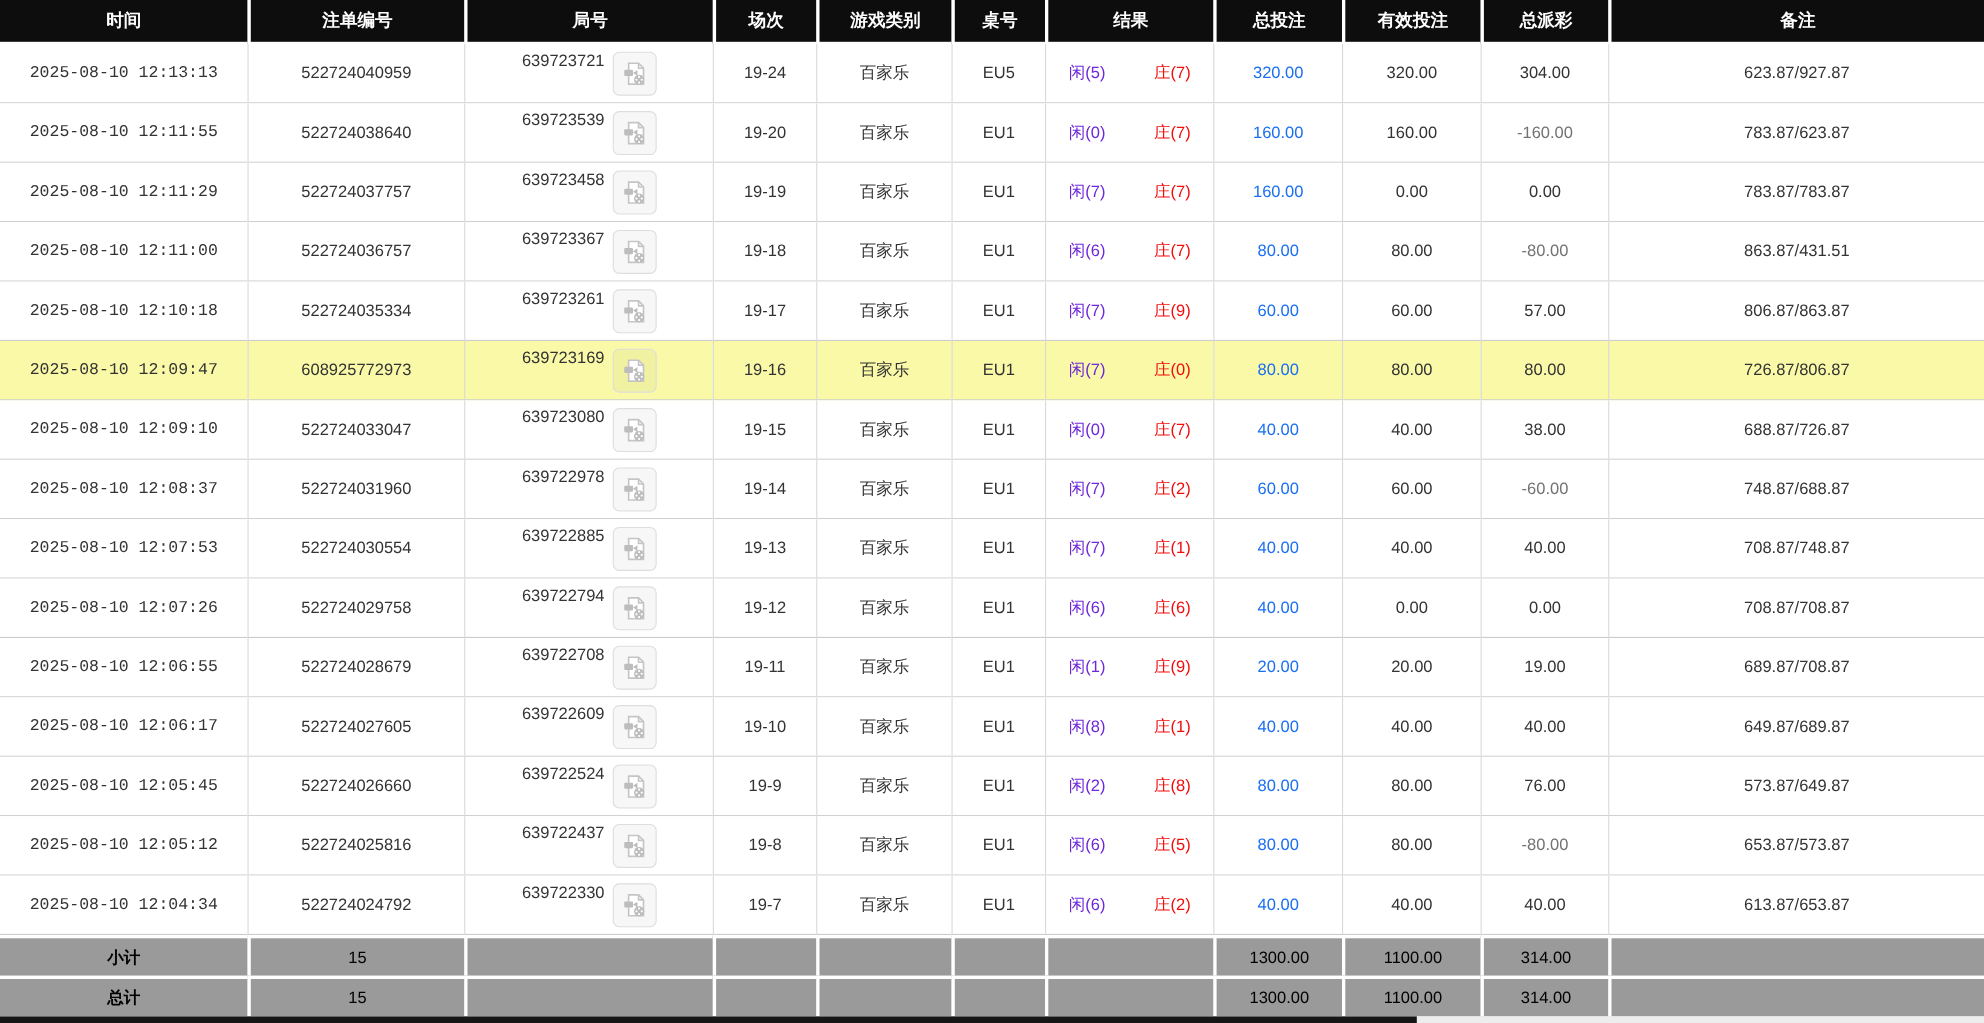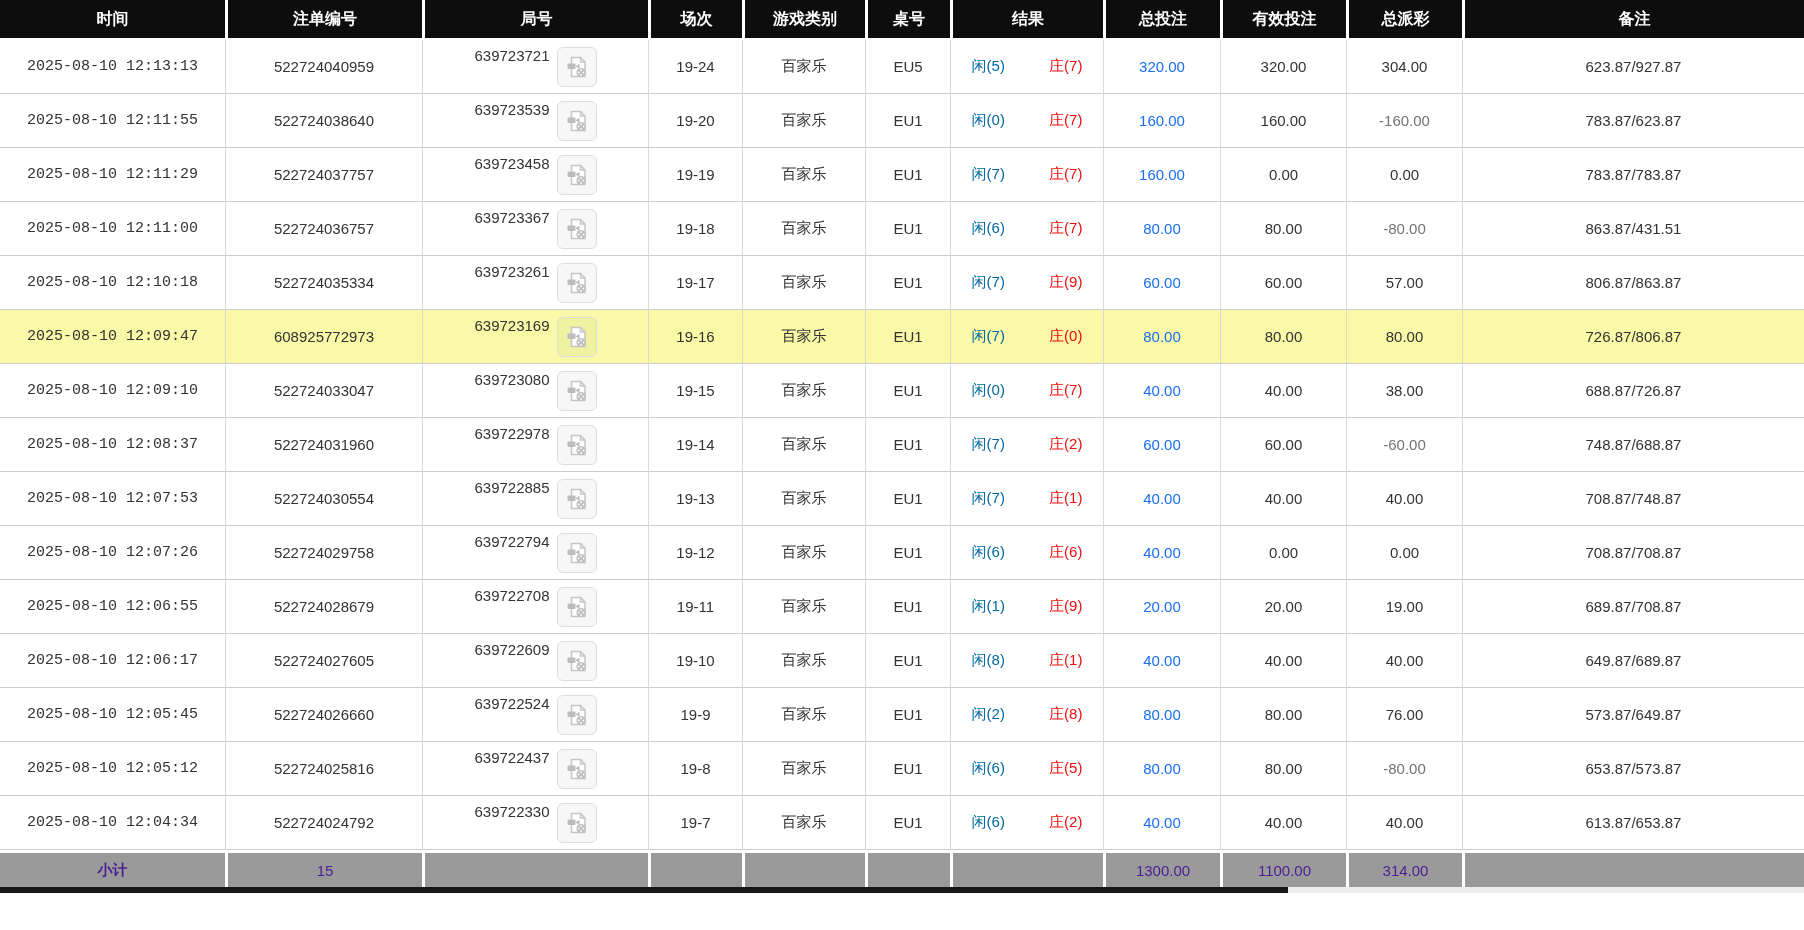--- a/index.html
+++ b/index.html
@@ -66,28 +66,28 @@
     justify-content: center;
     width: 38px;
     height: 38px;
     border: 1px solid #dddddd;
     border-radius: 6px;
     background: rgba(0,0,0,0.03);
     cursor: pointer;
     flex: 0 0 auto;
   }
 
-  .res-player { color: #0369a1; }
+  .res-player { color: #6d28d9; }
   .res-banker { color: #f20d0d; margin-left: 40px; }
   td.col-totalbet { color: #1a6ff2; }
   td .neg, td.neg { color: #737373; }
 
   tfoot td {
     background: #9a9a9a;
-    color: #4c1d95;
+    color: #000000;
     height: 34px;
     font-size: 15px;
     text-align: center;
     vertical-align: middle;
     border-left: 3px solid #ffffff;
     border-top: 3px solid #ffffff;
     padding: 0;
     overflow: hidden;
   }
   tfoot td:first-child { border-left: none; }
@@ -643,18 +643,31 @@
       <td></td>
       <td></td>
       <td></td>
       <td></td>
       <td></td>
       <td>1300.00</td>
       <td>1100.00</td>
       <td>314.00</td>
       <td></td>
     </tr>
+    <tr>
+      <td class="f-label">总计</td>
+      <td>15</td>
+      <td></td>
+      <td></td>
+      <td></td>
+      <td></td>
+      <td></td>
+      <td>1300.00</td>
+      <td>1100.00</td>
+      <td>314.00</td>
+      <td></td>
+    </tr>
   </tfoot>
 </table>
 
 <div class="hscroll-track">
   <div class="hscroll-thumb"></div>
 </div>
 
 </body></html>

